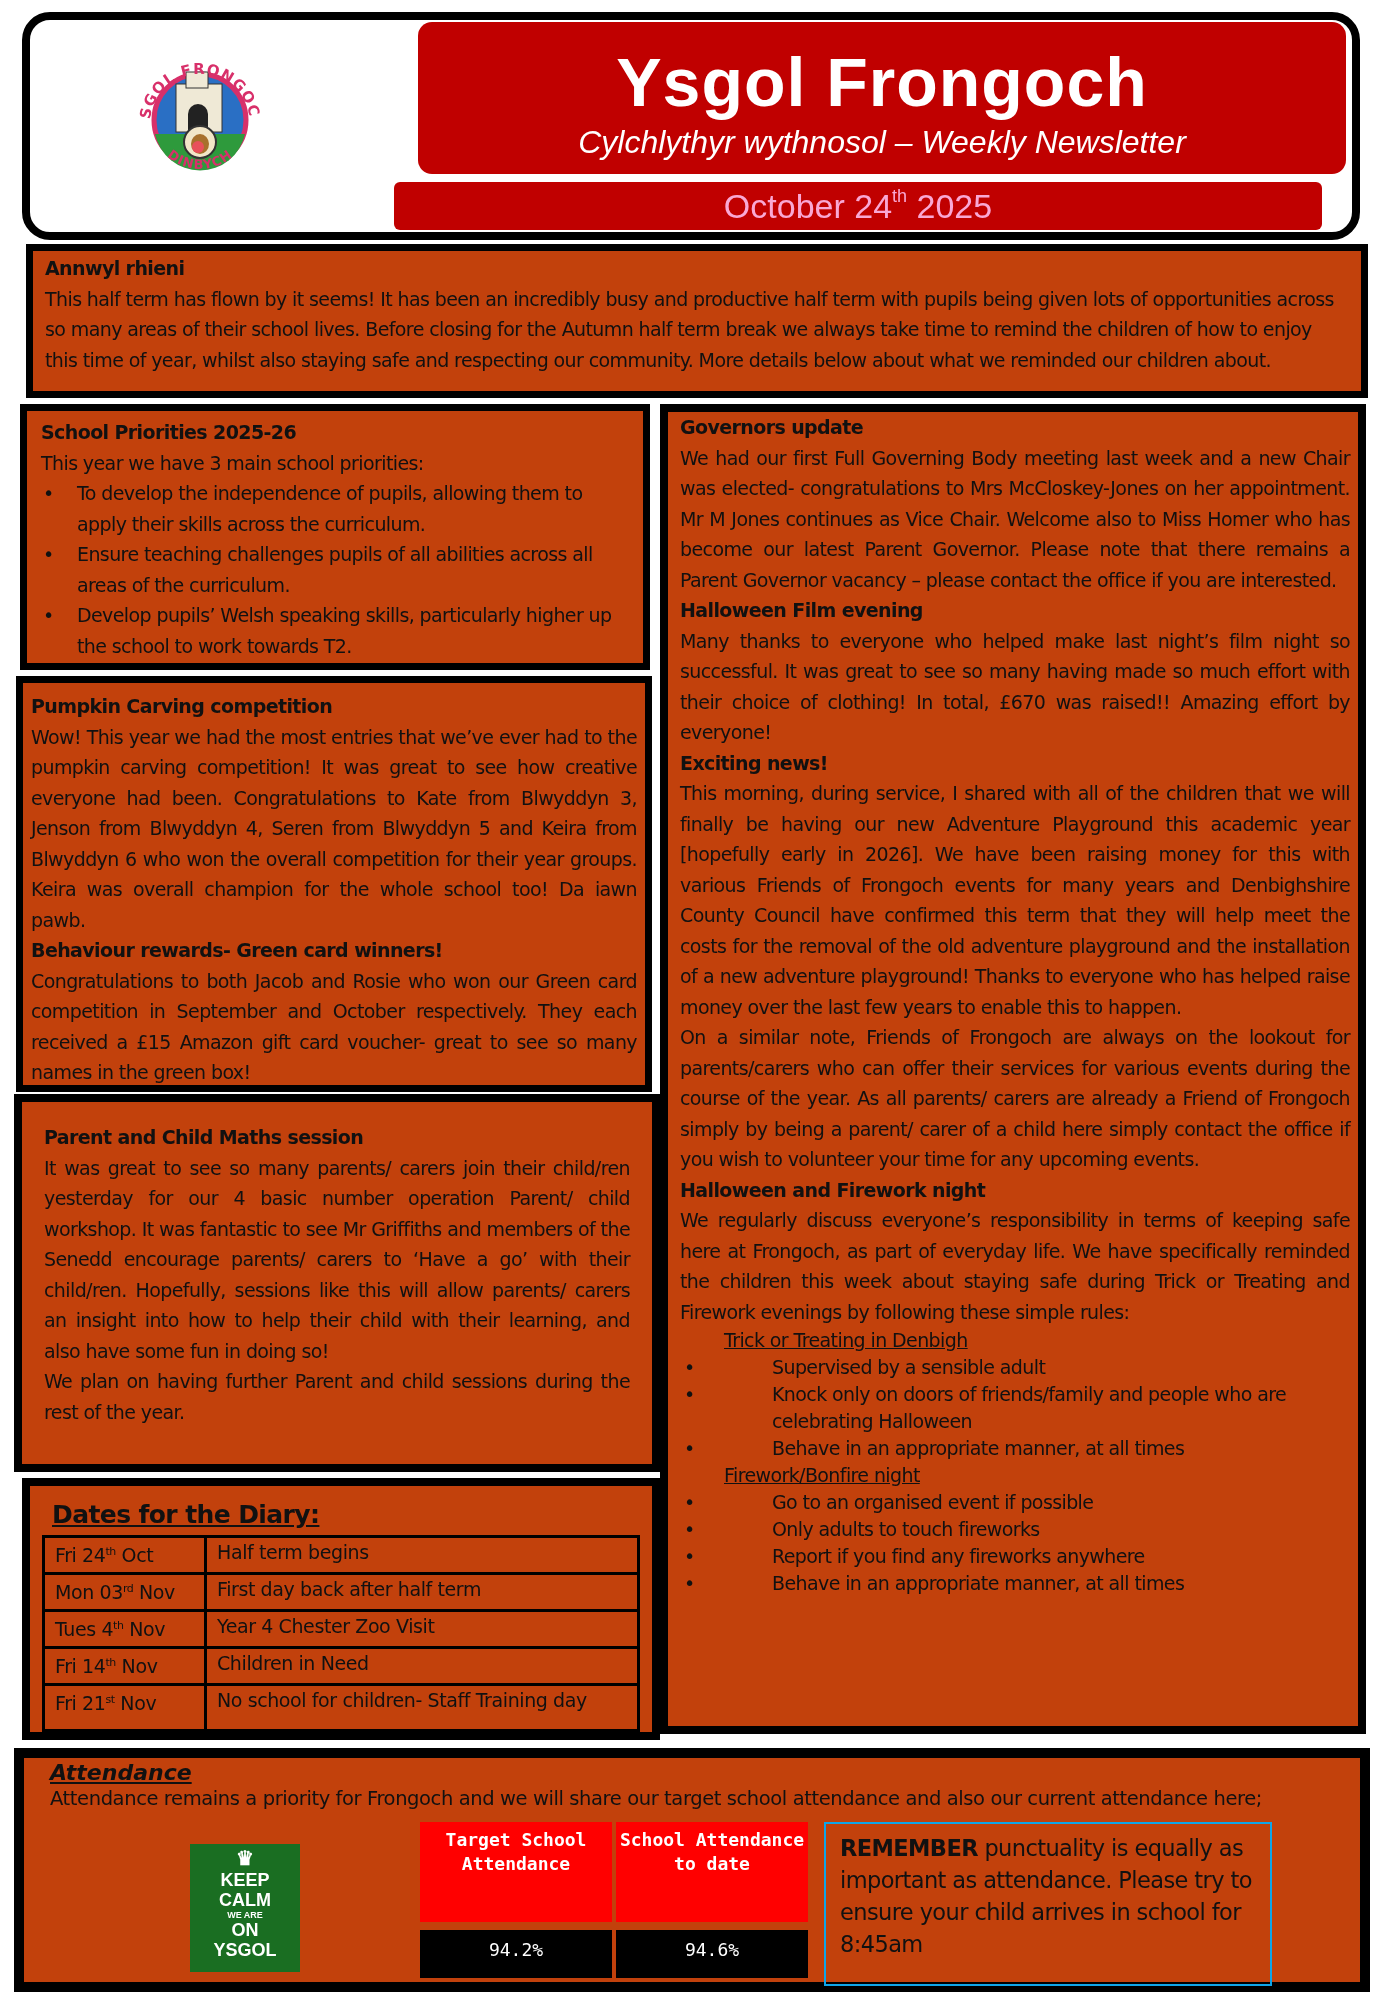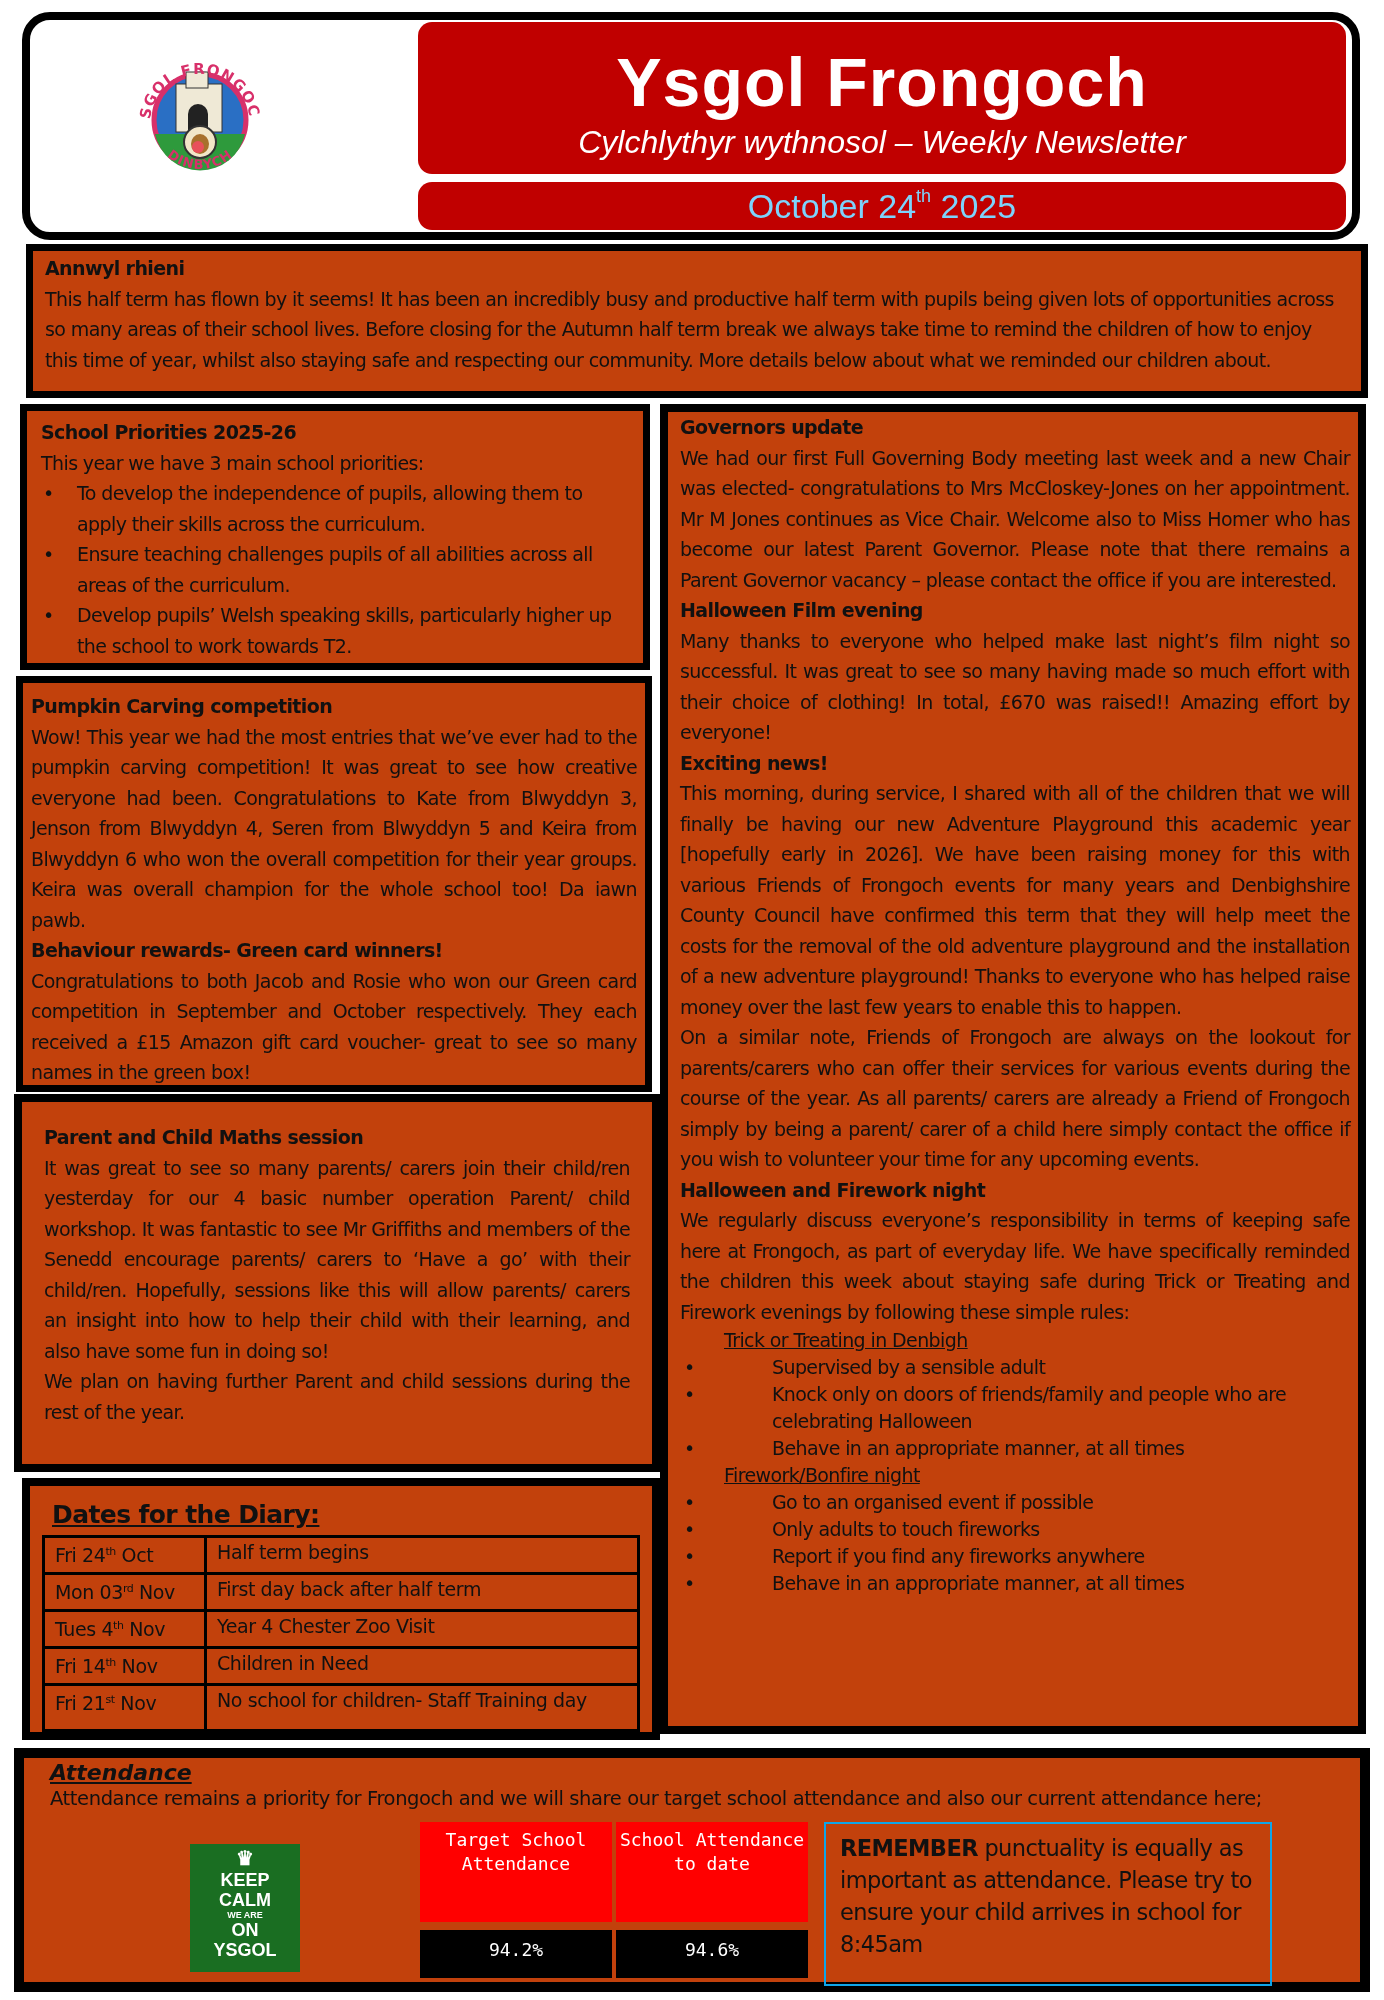--- a/index.html
+++ b/index.html
@@ -10,22 +10,22 @@
 
   
   .header-frame { left: 22px; top: 12px; width: 1338px; height: 228px;
     border: 8px solid #000; border-radius: 28px; background: #fff; }
   .logo { left: 130px; top: 50px; width: 140px; height: 140px; }
   .title-box { left: 418px; top: 22px; width: 928px; height: 152px;
     background: #c00000; border-radius: 14px; color: #fff; text-align: center; }
   .title-box .main-title { font-family: "Liberation Sans", sans-serif; font-weight: bold;
     font-size: 68px; line-height: 68px; margin-top: 26px; letter-spacing: 1px; }
   .title-box .subtitle { font-style: italic; font-size: 32px; margin-top: 8px; }
-  .date-box { left: 418px; top: 182px; width: 928px; height: 48px;
-    background: #c00000; border-radius: 14px; color: #7dd3fc; text-align: center;
+  .date-box { left: 394px; top: 182px; width: 928px; height: 48px;
+    background: #c00000; border-radius: 6px; color: #f9a8d4; text-align: center;
     font-size: 34px; line-height: 48px; }
   .date-box sup { font-size: 18px; vertical-align: top; line-height: 28px; }
 
   .box { border: 7px solid #000; background: #c2410c; position: absolute; }
   .txt { font-family: "DejaVu Sans", sans-serif; font-size: 19px; line-height: 30.5px;
     letter-spacing: -0.6px; }
   .justify { text-align: justify; }
   .h { font-weight: bold; }
   .u { text-decoration: underline; margin-left: 44px; }
 
@@ -58,21 +58,21 @@
   .attendance { left: 14px; top: 1748px; width: 1356px; height: 244px; border-width: 10px; padding: 2px 26px; }
   .att-title { font-family: "DejaVu Sans", sans-serif; font-weight: bold; font-style: italic;
     font-size: 22px; text-decoration: underline; }
   .att-text { font-family: "DejaVu Sans", sans-serif; font-size: 19.5px; line-height: 28px; letter-spacing: -0.4px; }
   .keepcalm { left: 190px; top: 1844px; width: 110px; height: 128px; background: #1a6e22;
     color: #fff; text-align: center; font-family: "Liberation Sans", sans-serif; font-weight: bold; }
   .keepcalm .crown { font-size: 20px; line-height: 24px; margin-top: 2px; }
   .keepcalm .big { font-size: 18px; line-height: 20px; }
   .keepcalm .small { font-size: 9px; line-height: 10px; }
   .stat-head { top: 1822px; width: 192px; height: 100px; background: #ff0000; color: #fff;
-    text-align: center; font-family: "DejaVu Sans Mono", monospace; font-size: 18px; line-height: 24px; padding-top: 6px; }
+    text-align: center; font-family: "DejaVu Sans Mono", monospace; font-size: 18px; line-height: 24px; padding-top: 6px; font-weight: bold; }
   .stat-val { top: 1930px; width: 192px; height: 48px; background: #000; color: #fff;
     text-align: center; font-family: "DejaVu Sans Mono", monospace; font-size: 18px; line-height: 40px; }
   .remember { left: 824px; top: 1822px; width: 448px; height: 164px; border: 2px solid #0ea5e9;
     padding: 8px 14px; font-family: "DejaVu Sans", sans-serif; font-size: 22.5px; line-height: 32px; letter-spacing: -0.6px; }
 </style>
 </head>
 <body>
 
 <div class="abs header-frame"></div>
 

